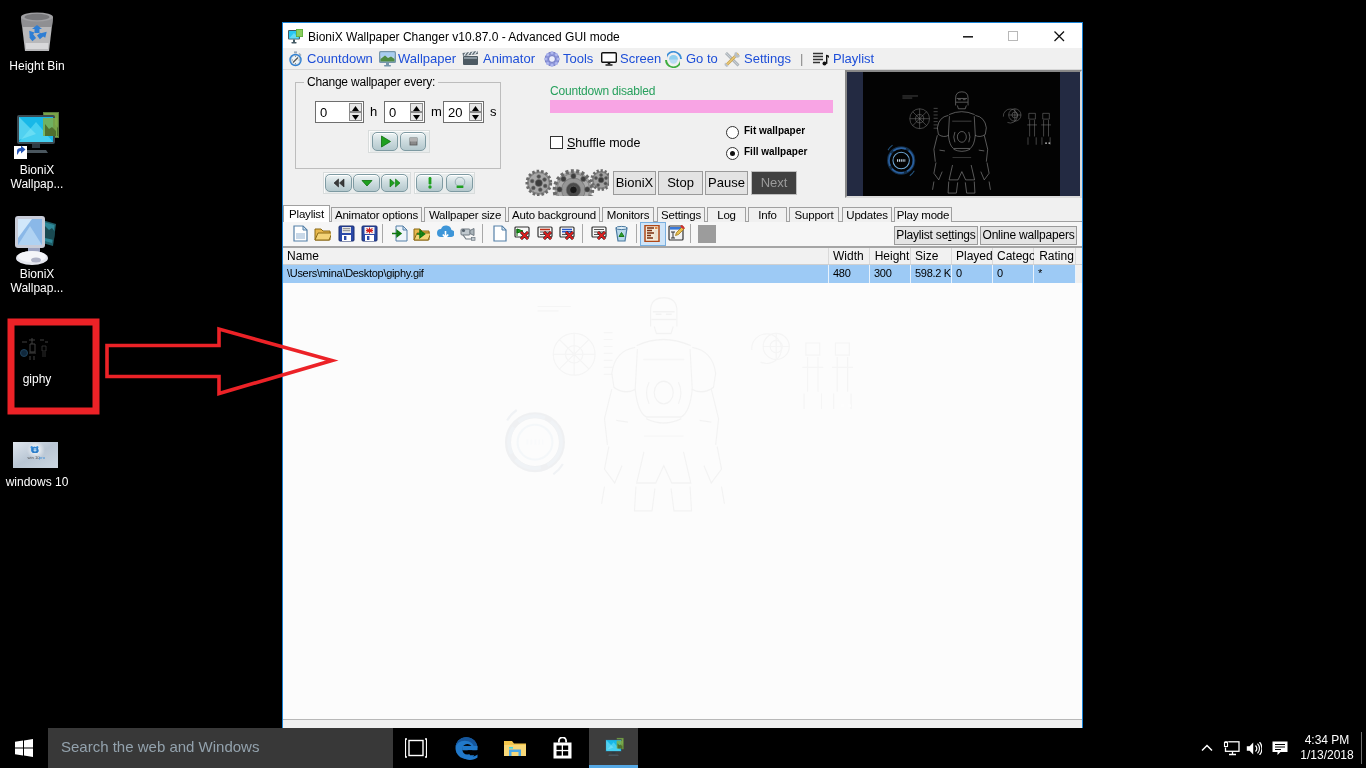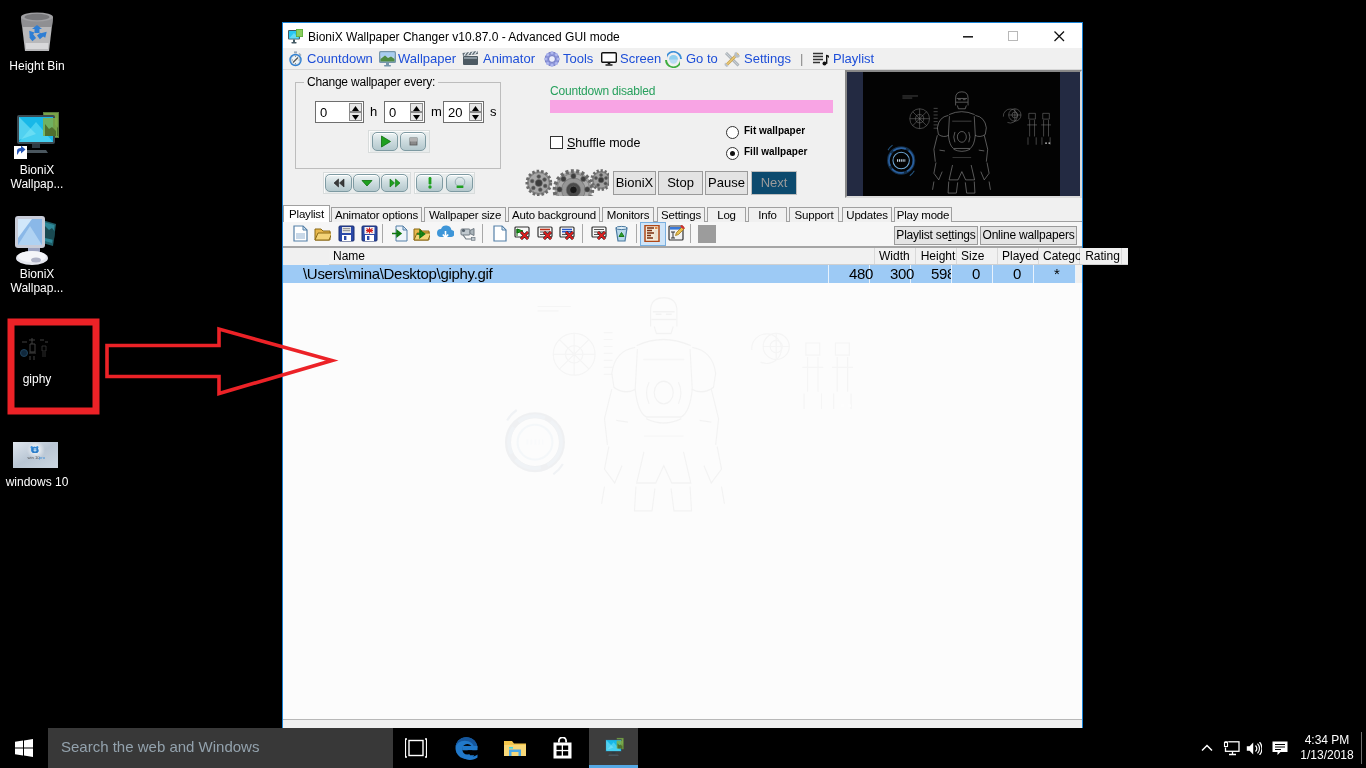--- a/index.html
+++ b/index.html
@@ -27,36 +27,36 @@
 .rbtn { position:absolute; border-radius:5px; border:1px solid #7e9aa2; background:linear-gradient(#eef4f5,#cfdde0 45%,#b4c8cd); display:flex; align-items:center; justify-content:center; box-shadow:inset 0 1px 0 #fff; }
 #cdlabel { position:absolute; left:267px; top:14px; font-size:12px; letter-spacing:-0.2px; color:#27a05d; }
 #pinkbar { position:absolute; left:267px; top:30px; width:283px; height:13px; background:#f8a4e4; }
 #shufbox { position:absolute; left:267px; top:66px; width:13px; height:13px; background:#fff; border:1px solid #333; }
 #shuflabel { position:absolute; left:284px; top:66px; font-size:12.5px; }
 .radio { position:absolute; width:13px; height:13px; border-radius:50%; background:#fff; border:1px solid #333; }
 .rsel::after { content:""; position:absolute; left:3px; top:3px; width:5px; height:5px; border-radius:50%; background:#111; }
 .rlabel { position:absolute; font-size:10px;font-weight:bold; }
 #gears { position:absolute; left:239px; top:98px; width:87px; height:28px; }
 .wbtn { position:absolute; top:101px; height:24px; background:#e3e3e3; border:1px solid #9a9a9a; font-size:13px; text-align:center; line-height:22px; color:#000; }
-.wdis { color:#9b9b9b; background:#0c4a6e; border-color:#bdbdbd; }
+.wdis { color:#9b9b9b; background:#404040; border-color:#bdbdbd; }
 #preview { position:absolute; left:562px; top:0; width:237px; height:128px; border:2px inset #dcdcdc; background:#232a42; }
 #pvimg { position:absolute; left:16px; top:0; width:197px; height:124px; background:#030303; overflow:hidden; }
 #pvimg svg { display:block; }
 #tabs { position:absolute; left:0; top:182px; width:799px; height:17px; }
 .tab { position:absolute; top:2px; height:15px; background:#f0f0f0; border:1px solid #a0a0a0; border-bottom:none; font-size:11.5px; letter-spacing:-0.2px; text-align:center; line-height:14px; white-space:nowrap; overflow:hidden; }
 .tabsel { top:0; height:17px; background:#fff; z-index:2; line-height:17px; }
 #tabline { position:absolute; left:0; top:16px; width:799px; height:1px; background:#a0a0a0; }
 #toolbar { position:absolute; left:0; top:199px; width:799px; height:26px; background:#f6f6f6; border-bottom:2px solid #a5a5a5; }
 .ti { position:absolute; top:3px; width:17px; height:17px; }
 .tsep { position:absolute; top:2px; width:1px; height:19px; background:#a8a8a8; }
 .pbtn { position:absolute; top:4px; height:19px; background:#e4e4e4; border:1px solid #9a9a9a; font-size:12px; letter-spacing:-0.2px; text-align:center; line-height:17px; white-space:nowrap; overflow:hidden; }
-#thead { position:absolute; left:0; top:225px; width:799px; height:17px; background:#f1f1f1; border-bottom:1px solid #d0d0d0;margin-left:46px; }
+#thead { position:absolute; left:0; top:225px; width:799px; height:17px; background:#f1f1f1; border-bottom:1px solid #d0d0d0; }
 .hc { position:absolute; top:0; height:16px; border-right:1px solid #d9d9d9; font-size:12px; line-height:16px; padding-left:4px; background:#f1f1f1; }
 #trow { position:absolute; left:0; top:242px; width:793px; height:18px; background:#9dcaf5; }
-.rc { position:absolute; top:0; height:18px; border-right:1px solid #e8f2fc; font-size:15px; letter-spacing:-0.3px; line-height:17px; padding-left:20px; }
+.rc { position:absolute; top:0; height:18px; border-right:1px solid #e8f2fc; font-size:11px; letter-spacing:-0.3px; line-height:17px; padding-left:4px; }
 #tlist { position:absolute; left:0; top:260px; width:799px; height:436px; background:#fcfcfc; }
 #ghost { position:absolute; left:171px; top:-27px; opacity:0.05; }
 #botstrip { position:absolute; left:0; top:696px; width:799px; height:9px; background:#f0f0f0; border-top:1px solid #b8b8b8; }
 
 
 #taskbar { position:absolute; left:0; top:728px; width:1366px; height:40px; background:#000; }
 #searchbox { position:absolute; left:48px; top:0; width:345px; height:40px; background:#383838; }
 #searchtext { position:absolute; left:13px; top:10px; font-size:15px; color:#93a2ad; }
 #clock { position:absolute; right:9px; top:5px; width:60px; text-align:center; color:#fff; font-size:12px; line-height:15px; }
 </style>

